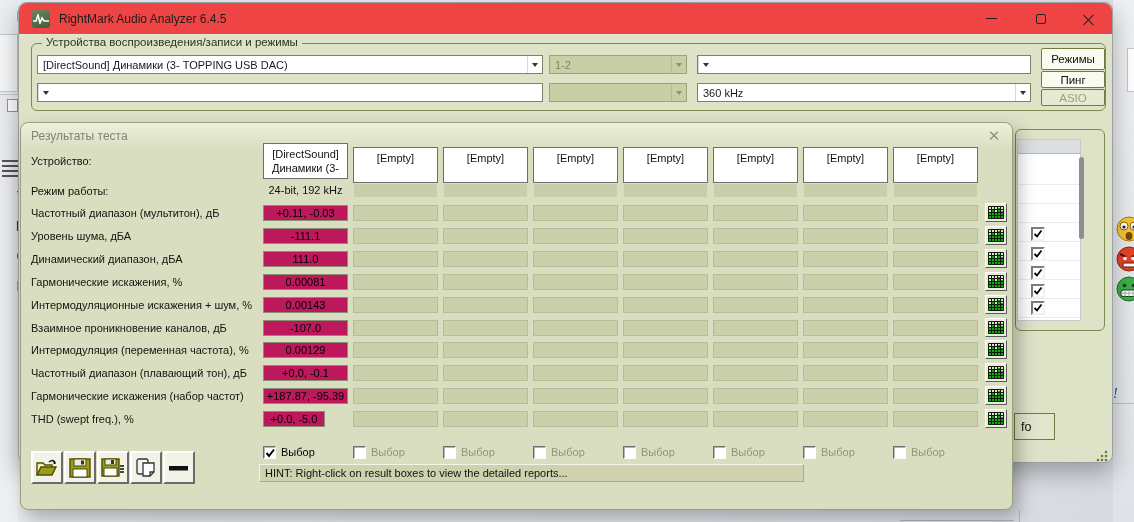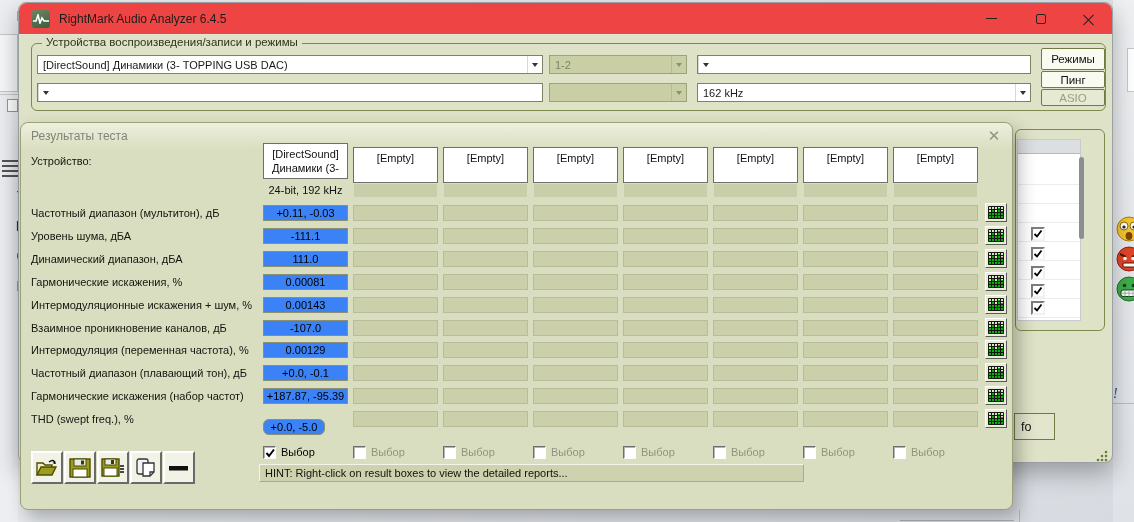--- a/index.html
+++ b/index.html
@@ -81,21 +81,21 @@
       background:linear-gradient(#edf0dc,rgba(237,240,220,0)); border-radius:8px 8px 0 0; }
   .dialog-title { position:absolute; left:10px; top:6px; font-size:12px; color:#7f8577; }
   .dialog-close { position:absolute; left:962px; top:3px; width:22px; height:20px; display:flex; align-items:center; justify-content:center;
       color:#8e947e; font-size:15px; }
 
   .row-label { position:absolute; left:10px; width:228px; height:16px; line-height:16px; color:#14140e; white-space:nowrap; }
   .header-box { position:absolute; height:36px; background:#fff; border:1px solid #6e6e6e;
       box-shadow:inset 0 0 0 1px #fff; text-align:center; padding-top:3px; line-height:14px; color:#111; }
   .mode-value { position:absolute; height:15px; text-align:center; line-height:14px; color:#111; }
   .mode-strip { position:absolute; height:13px; background:#c9ceaa; }
-  .value-box { position:absolute; height:16px; background:#3b82f6; border:1px solid #8a8f74;
+  .value-box { position:absolute; height:16px; background:#be185d; border:1px solid #8a8f74;
       text-align:center; line-height:14px; color:#000; }
   .empty-box { position:absolute; height:16px; background:#cbd0aa; border:1px solid #b8bd99; }
   .grid-btn { position:absolute; left:964px; width:22px; height:19px; background:#e9ecd8;
       border-top:1px solid #fff; border-left:1px solid #fff; border-right:1px solid #5a5a5a; border-bottom:1px solid #5a5a5a;
       display:flex; align-items:center; justify-content:center; }
   .sel-check { position:absolute; top:322px; height:14px; display:flex; align-items:center; gap:5px; }
   .sel-box { position:relative; width:13px; height:13px; background:#fff;
       border-top:1px solid #6e6e6e; border-left:1px solid #6e6e6e; border-right:1px solid #fdfdfd; border-bottom:1px solid #fdfdfd;
       box-shadow:inset 1px 1px 0 #b5b5b5; }
   .sel-label { color:#8f957c; }
@@ -200,21 +200,21 @@
       <div class="arrow"></div>
     </div>
     <div class="combo" style="left:18px; top:80px; width:506px;">
       <div class="arrow"></div>
     </div>
     <div class="combo disabled" style="left:530px; top:80px; width:138px;">
       <div class="txt"></div>
       <div class="arrow"></div>
     </div>
     <div class="combo" style="left:678px; top:80px; width:334px;">
-      <div class="txt">162 kHz</div>
+      <div class="txt">360 kHz</div>
       <div class="arrow"></div>
     </div>
 
     <div class="side-btn" style="top:45px; height:22px;">Режимы</div>
     <div class="side-btn" style="top:68px; height:17px;">Пинг</div>
     <div class="side-btn disabled" style="top:86px; height:17px;">ASIO</div>
 
     <div class="groupbox2"></div>
     <div class="list-panel">
       <div class="list-header"></div>
@@ -270,20 +270,21 @@
     </div>
   </div>
 
   <div class="dialog">
     <div class="dialog-title">Результаты теста</div>
     <div class="dialog-close">
         <span>✕</span>
       </div>
 
     <div class="row-label" style="top:30px">Устройство:</div>
+    <div class="row-label" style="top:60px">Режим работы:</div>
     <div id="row-labels">
         <div class="row-label" style="top: 82px;">Частотный диапазон (мультитон), дБ</div>
         <div class="row-label" style="top: 105px;">Уровень шума, дБА</div>
         <div class="row-label" style="top: 128px;">Динамический диапазон, дБА</div>
         <div class="row-label" style="top: 151px;">Гармонические искажения, %</div>
         <div class="row-label" style="top: 174px;">Интермодуляционные искажения + шум, %</div>
         <div class="row-label" style="top: 197px;">Взаимное проникновение каналов, дБ</div>
         <div class="row-label" style="top: 219px;">Интермодуляция (переменная частота), %</div>
         <div class="row-label" style="top: 242px;">Частотный диапазон (плавающий тон), дБ</div>
         <div class="row-label" style="top: 265px;">Гармонические искажения (набор частот)</div>
@@ -297,21 +298,21 @@
         <div class="mode-value" style="left: 242px; top: 60px; width: 85px;">24-bit, 192 kHz</div>
         <div class="value-box" style="left: 242px; top: 82px; width: 85px;">+0.11, -0.03</div>
         <div class="value-box" style="left: 242px; top: 105px; width: 85px;">-111.1</div>
         <div class="value-box" style="left: 242px; top: 128px; width: 85px;">111.0</div>
         <div class="value-box" style="left: 242px; top: 151px; width: 85px;">0.00081</div>
         <div class="value-box" style="left: 242px; top: 174px; width: 85px;">0.00143</div>
         <div class="value-box" style="left: 242px; top: 197px; width: 85px;">-107.0</div>
         <div class="value-box" style="left: 242px; top: 219px; width: 85px;">0.00129</div>
         <div class="value-box" style="left: 242px; top: 242px; width: 85px;">+0.0, -0.1</div>
         <div class="value-box" style="left: 242px; top: 265px; width: 85px;">+187.87, -95.39</div>
-        <div class="value-box" style="left: 242px; top: 296px; width: 62px; border-radius: 6px;">+0.0, -5.0</div>
+        <div class="value-box" style="left: 242px; top: 288px; width: 62px;">+0.0, -5.0</div>
         <div class="header-box" style="left: 332px; top: 24px; width: 85px;">[Empty]</div>
         <div class="mode-strip" style="left: 333px; top: 61px; width: 83px;"></div>
         <div class="empty-box" style="left: 332px; top: 82px; width: 85px;"></div>
         <div class="empty-box" style="left: 332px; top: 105px; width: 85px;"></div>
         <div class="empty-box" style="left: 332px; top: 128px; width: 85px;"></div>
         <div class="empty-box" style="left: 332px; top: 151px; width: 85px;"></div>
         <div class="empty-box" style="left: 332px; top: 174px; width: 85px;"></div>
         <div class="empty-box" style="left: 332px; top: 197px; width: 85px;"></div>
         <div class="empty-box" style="left: 332px; top: 219px; width: 85px;"></div>
         <div class="empty-box" style="left: 332px; top: 242px; width: 85px;"></div>

